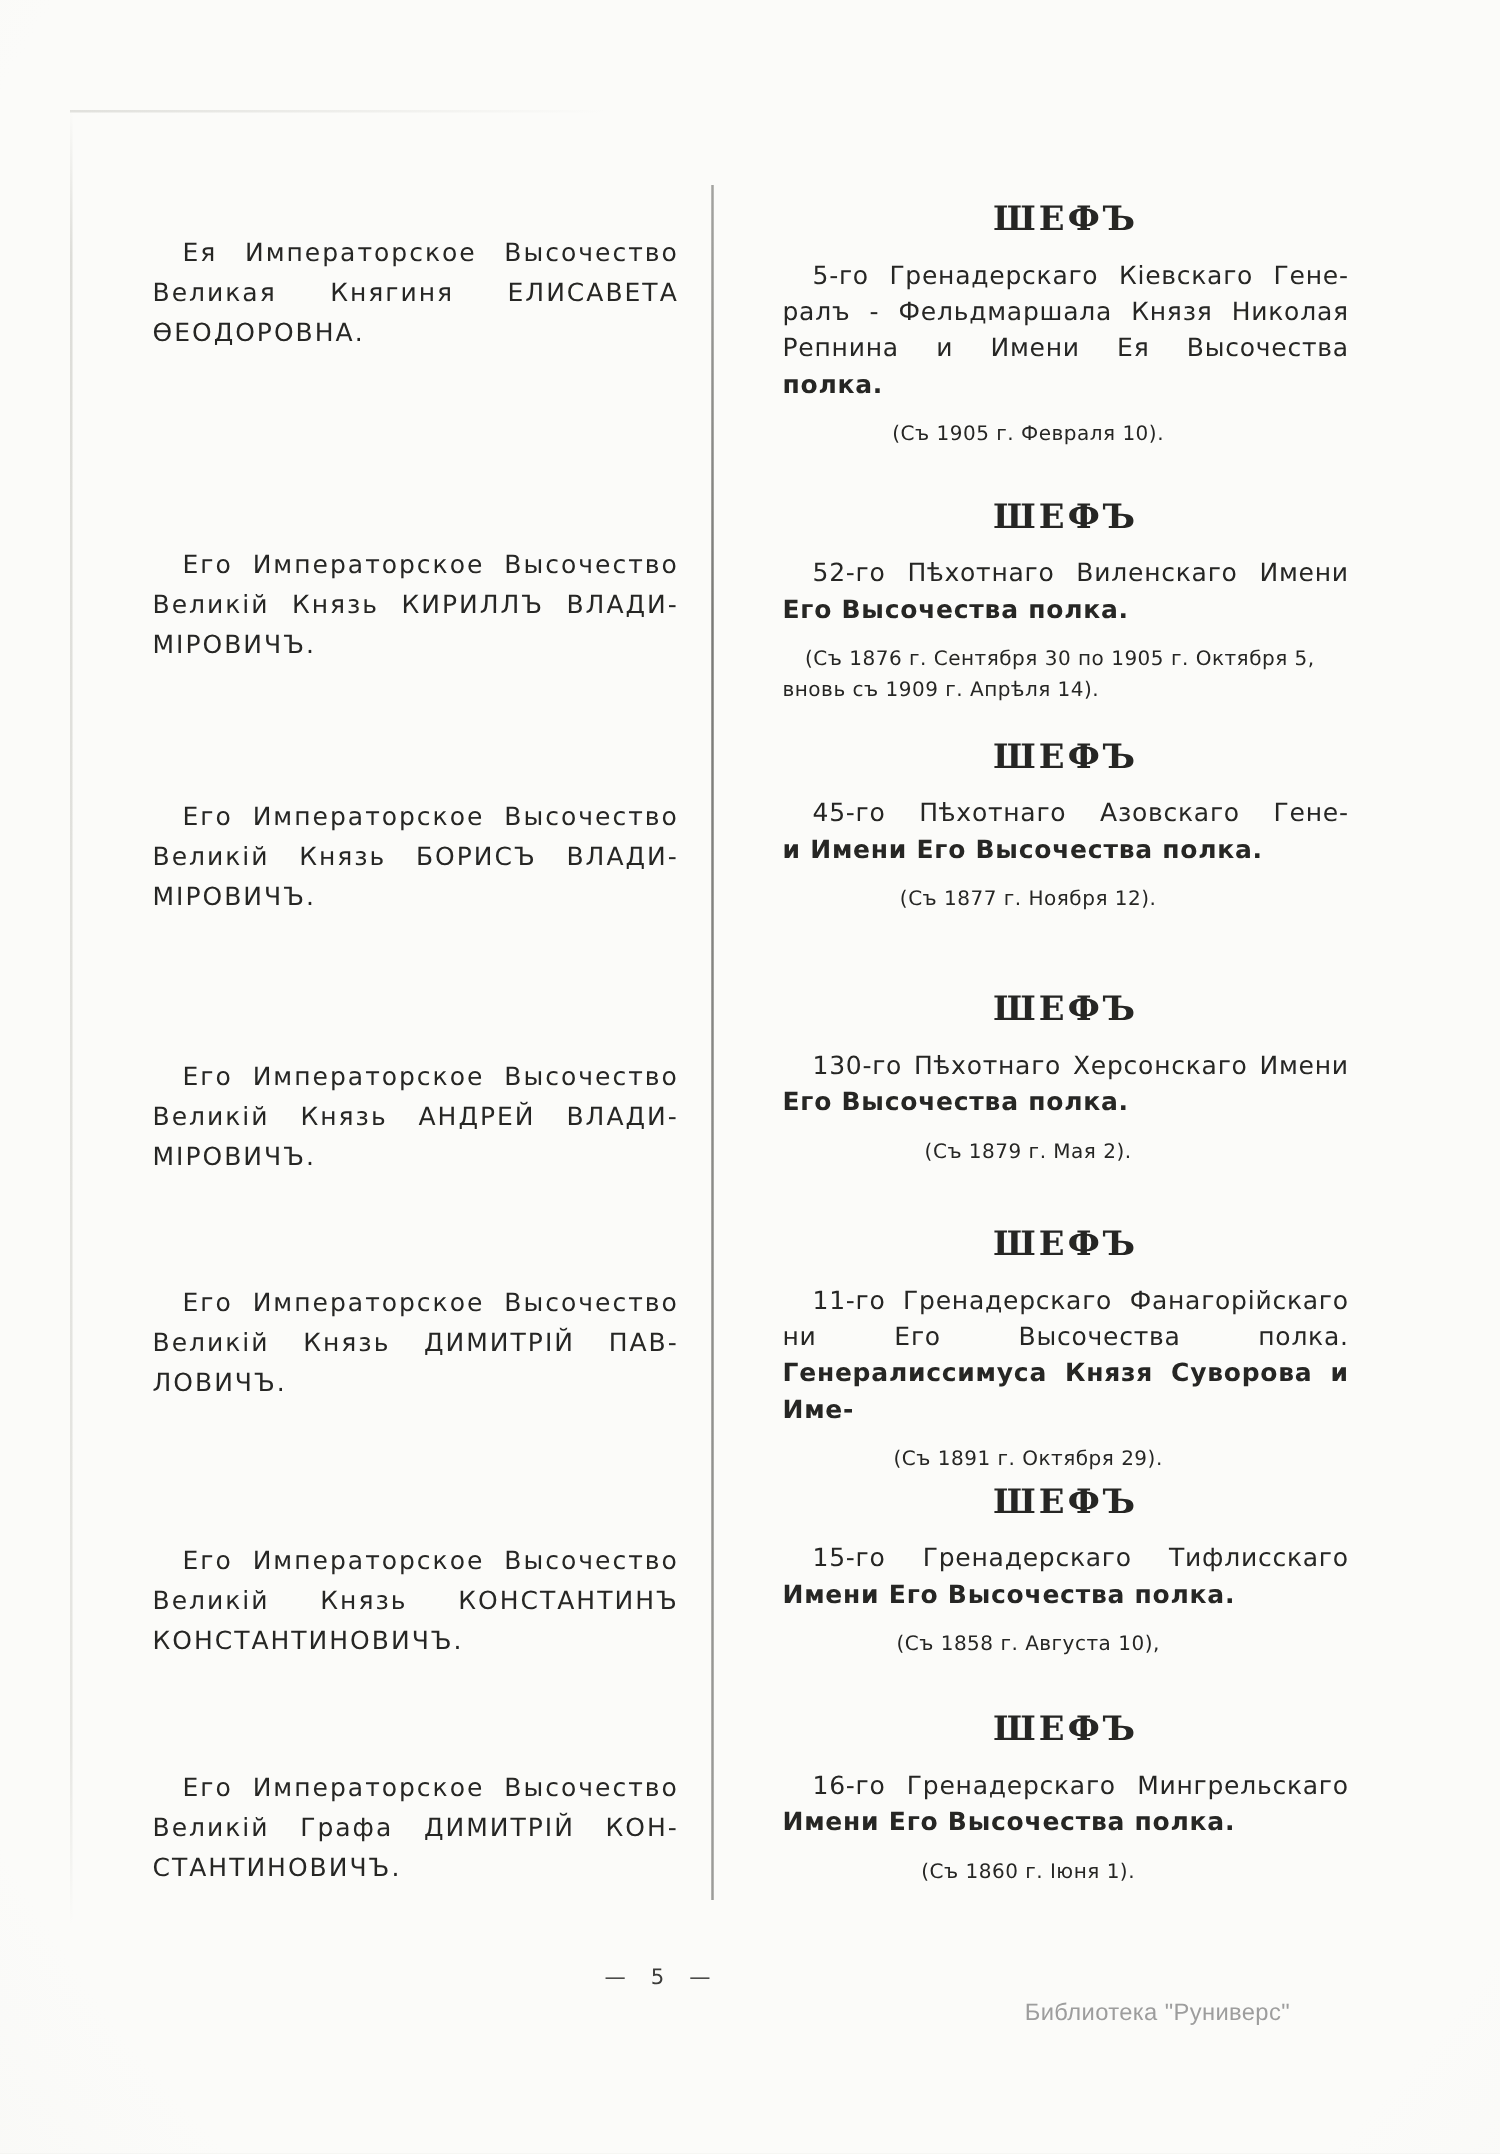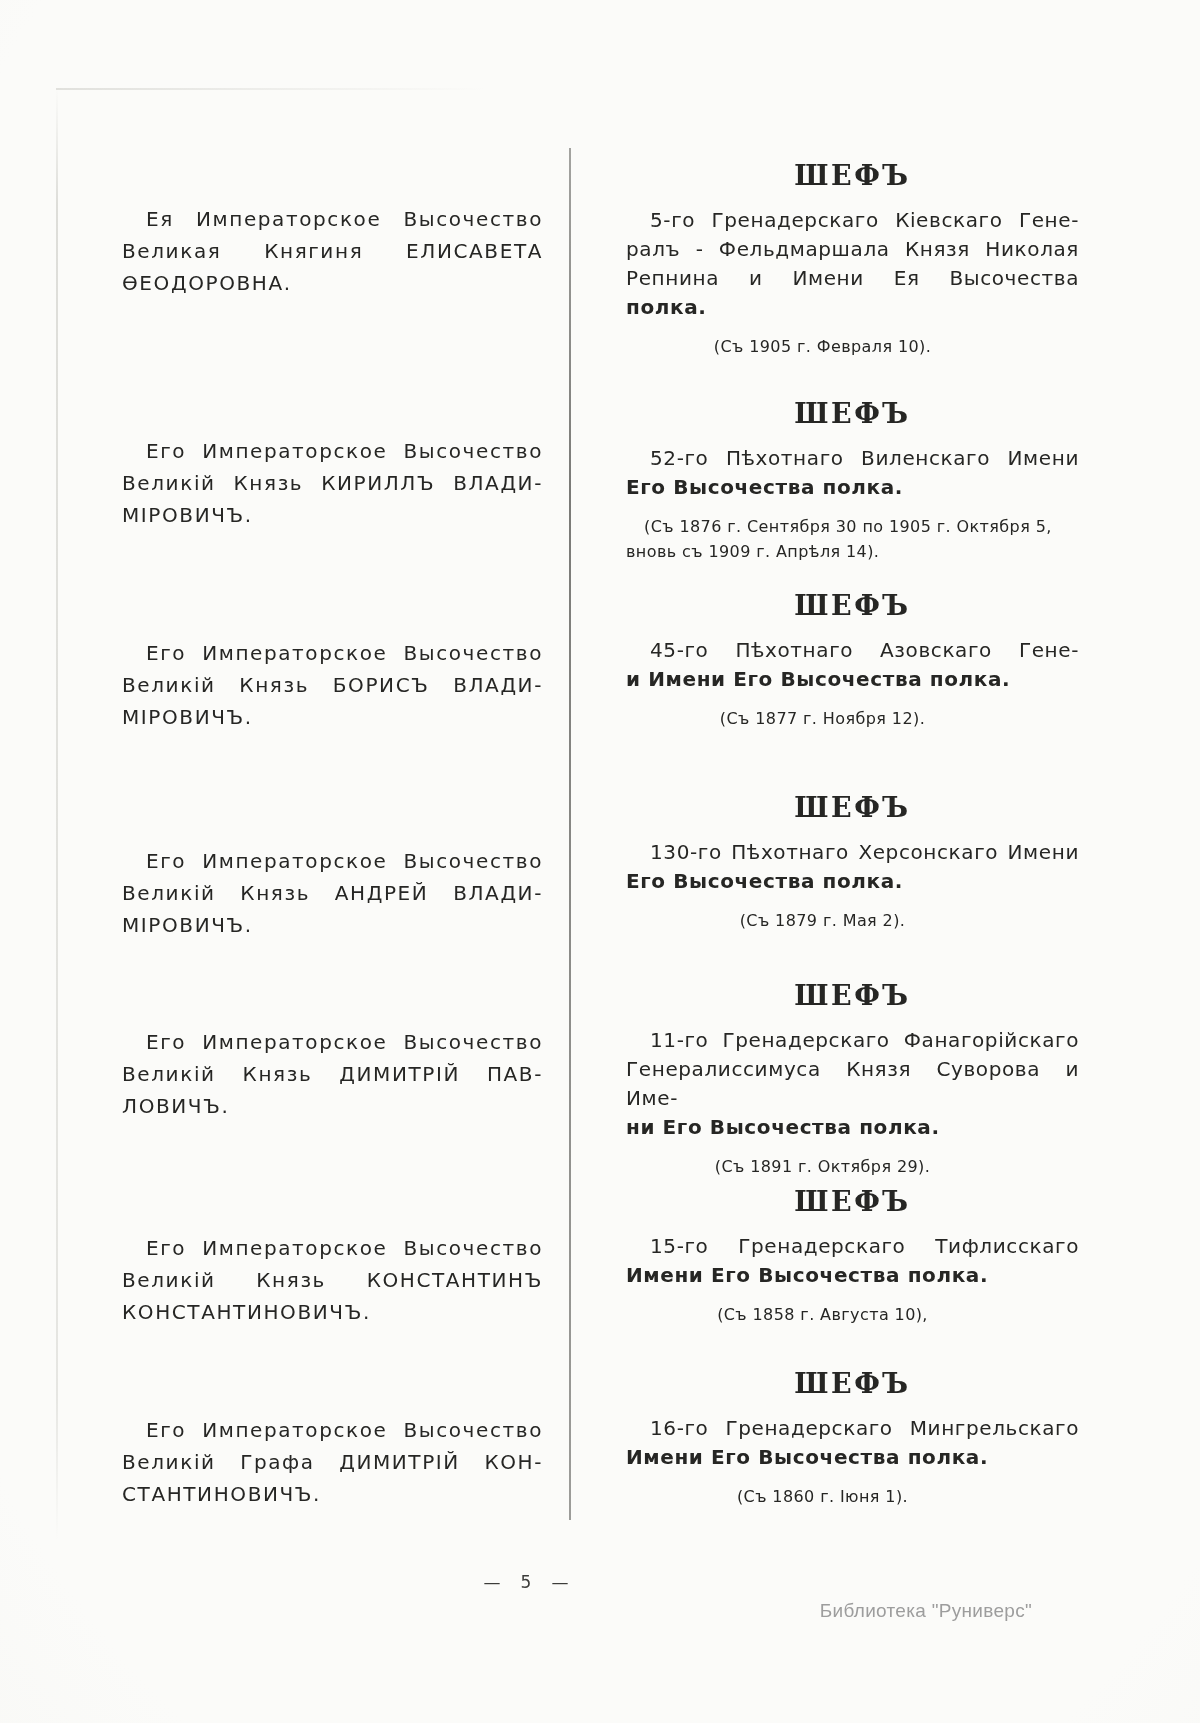--- a/index.html
+++ b/index.html
@@ -45,21 +45,21 @@
     font:19px "Liberation Sans","DejaVu Sans",sans-serif;color:#9d9d9d;letter-spacing:.3px;}
 </style>
 </head>
 <body>
 
 <div class="page">
   <div class="edge-top"></div>
   <div class="edge-left"></div>
   <div class="divider"></div>
 
-  <div class="patron" style="top:203px">
+  <div class="patron" style="top:186px">
     <div class="pline first">Ея Императорское Высочество</div>
     <div class="pline">Великая Княгиня ЕЛИСАВЕТА</div>
     <div class="pline">ѲЕОДОРОВНА.</div>
   </div>
   <div class="patron" style="top:435px">
     <div class="pline first">Его Императорское Высочество</div>
     <div class="pline">Великій Князь КИРИЛЛЪ ВЛАДИ-</div>
     <div class="pline">МІРОВИЧЪ.</div>
   </div>
   <div class="patron" style="top:637px">
@@ -132,22 +132,22 @@
     </div>
     <div class="rdate center">
       <div class="dline">(Съ 1879 г. Мая 2).</div>
     </div>
   </div>
 
   <div class="shef" style="top:978px">
     <div class="shef-h">ШЕФЪ</div>
     <div class="rbody">
       <div class="rline first">11-го Гренадерскаго Фанагорійскаго</div>
+      <div class="rline">ни Его Высочества полка.</div>
       <div class="rline">Генералиссимуса Князя Суворова и Име-</div>
-      <div class="rline">ни Его Высочества полка.</div>
     </div>
     <div class="rdate center">
       <div class="dline">(Съ 1891 г. Октября 29).</div>
     </div>
   </div>
 
   <div class="shef" style="top:1184px">
     <div class="shef-h">ШЕФЪ</div>
     <div class="rbody">
       <div class="rline first">15-го Гренадерскаго Тифлисскаго</div>

